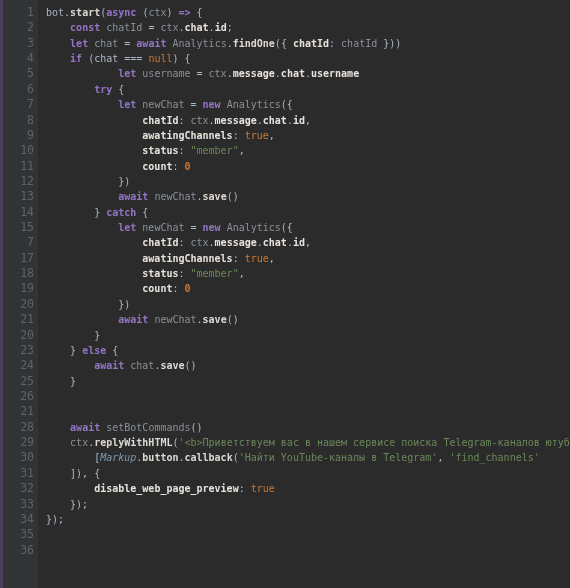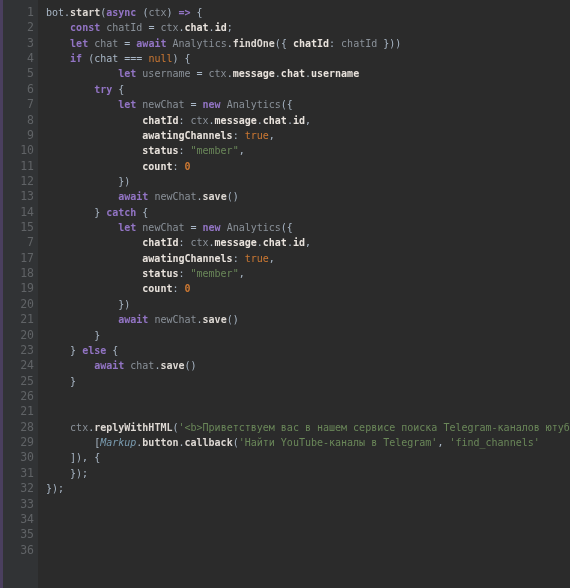--- a/index.html
+++ b/index.html
@@ -116,20 +116,22 @@
       <div class="code-line"><span class="p">                </span><span class="prop">status</span><span class="p">: </span><span class="str">"member"</span><span class="p">,</span></div>
       <div class="code-line"><span class="p">                </span><span class="prop">count</span><span class="p">: </span><span class="num">0</span></div>
       <div class="code-line"><span class="p">            })</span></div>
       <div class="code-line"><span class="p">            </span><span class="k">await</span><span class="p"> </span><span class="dim">newChat</span><span class="p">.</span><span class="fn">save</span><span class="p">()</span></div>
       <div class="code-line"><span class="p">        }</span></div>
       <div class="code-line"><span class="p">    } </span><span class="k">else</span><span class="p"> {</span></div>
       <div class="code-line"><span class="p">        </span><span class="k">await</span><span class="p"> </span><span class="dim">chat</span><span class="p">.</span><span class="fn">save</span><span class="p">()</span></div>
       <div class="code-line"><span class="p">    }</span></div>
       <div class="code-line">&nbsp;</div>
       <div class="code-line">&nbsp;</div>
+      <div class="code-line"><span class="p">    </span><span class="k">await</span><span class="p"> </span><span class="dim">setBotCommands</span><span class="p">()</span></div>
       <div class="code-line"><span class="p">    </span><span class="dim">ctx</span><span class="p">.</span><span class="fn">replyWithHTML</span><span class="p">(</span><span class="str">'&lt;b&gt;Приветствуем вас в нашем сервисе поиска Telegram-каналов ютуб</span></div>
       <div class="code-line"><span class="p">        [</span><span class="cls">Markup</span><span class="p">.</span><span class="fn">button</span><span class="p">.</span><span class="fn">callback</span><span class="p">(</span><span class="str">'Найти YouTube-каналы в Telegram'</span><span class="p">, </span><span class="str">'find_channels'</span></div>
       <div class="code-line"><span class="p">    ]), {</span></div>
+      <div class="code-line"><span class="p">        </span><span class="prop">disable_web_page_preview</span><span class="p">: </span><span class="lit">true</span></div>
       <div class="code-line"><span class="p">    });</span></div>
       <div class="code-line"><span class="p">});</span></div>
     </div>
 
 </div>
 
 </body></html>

